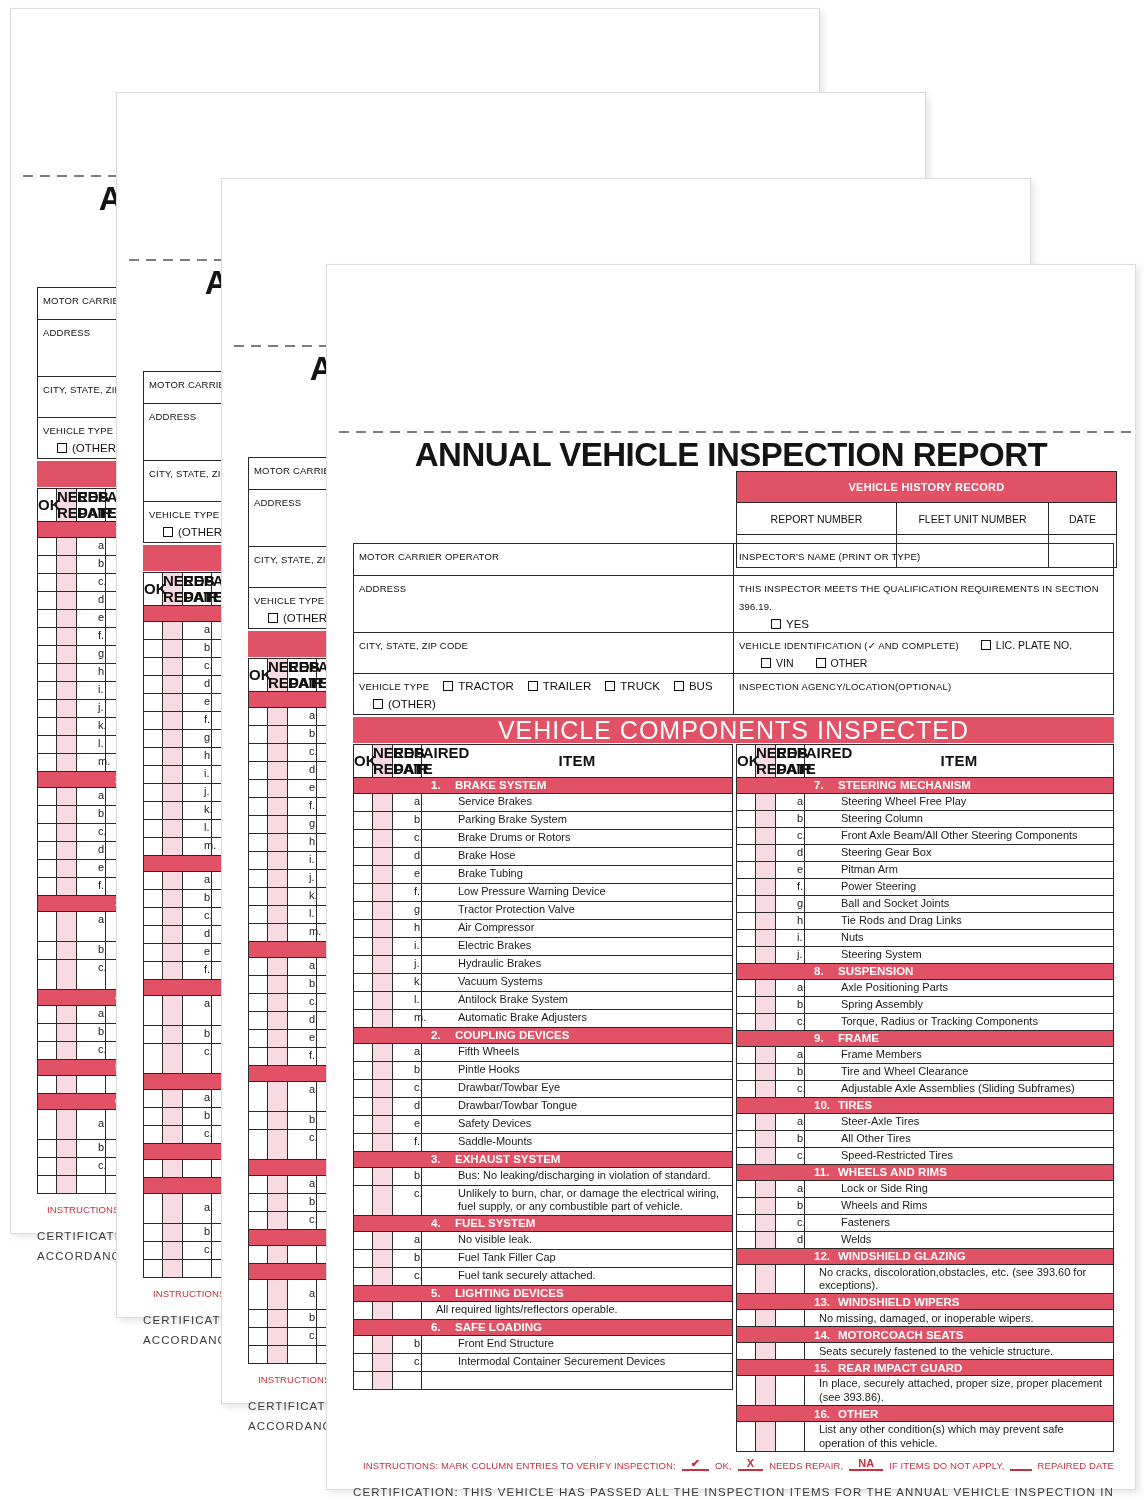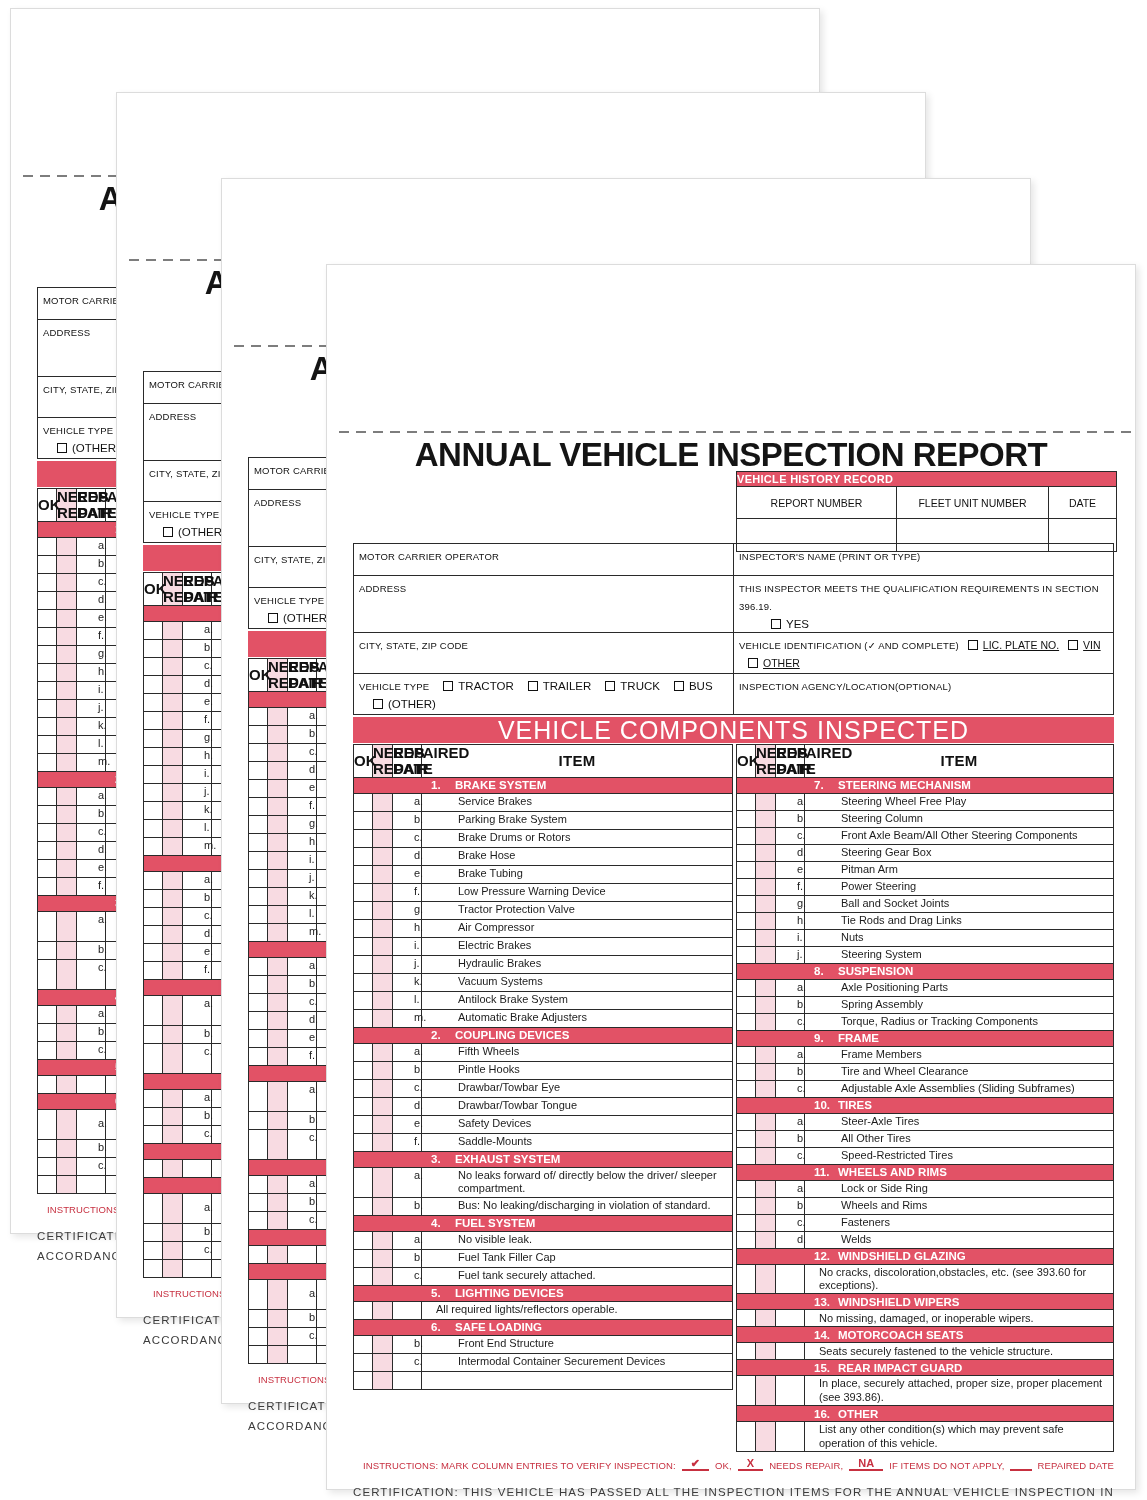--- a/index.html
+++ b/index.html
@@ -27,35 +27,35 @@
     position:absolute;left:12px;right:2px;top:166px;height:2px;
     background:repeating-linear-gradient(90deg,#7d7d7d 0 10px,transparent 10px 17px);
   }
   .title{
     position:absolute;top:171px;left:0;right:0;margin:0;text-align:center;
     font-size:33px;font-weight:bold;letter-spacing:-0.5px;color:#141414;white-space:nowrap;
   }
 
   table.vhr{position:absolute;top:206px;left:409px;width:380px;border-collapse:collapse;table-layout:fixed;}
   table.vhr td{border:1px solid var(--line);padding:0;}
-  td.vhr-head{background:var(--red);color:#fff;font-size:11px;font-weight:bold;height:15px;letter-spacing:.3px;}
+  td.vhr-head{background:var(--red);color:#fff;text-align:center;font-size:11px;font-weight:bold;height:31px;letter-spacing:.3px;}
   td.vhr-lab{text-align:center;font-size:10.5px;color:#111;height:32px;}
   tr.vhr-empty td{height:33px;}
 
   .flow{position:absolute;top:278px;left:26px;width:761px;}
 
   table.info{width:100%;border-collapse:collapse;table-layout:fixed;}
   table.info td{border:1px solid var(--line);vertical-align:top;padding:2px 5px;color:#111;}
   tr.ir1 td{height:32px;} tr.ir2 td{height:33px;} tr.ir3 td{height:28px;} tr.ir4 td{height:28px;}
   .flabel{font-size:9.5px;letter-spacing:.2px;color:#111;}
   .yes-row{margin:4px 0 0 12px;display:flex;align-items:center;gap:5px;font-size:11.5px;padding-left:20px;}
   .cbx{width:10px;height:10px;border:1.5px solid #111;display:inline-block;flex:none;background:#fff;}
   .opts{display:inline;}
   .opt{display:inline-flex;align-items:center;gap:5px;margin:0 0 0 14px;font-size:11.5px;white-space:nowrap;vertical-align:middle;}
-  .idrow .opt{font-size:10.5px;margin-left:9px;text-decoration:underline;}
+  .idrow .opt{font-size:10.5px;margin-left:22px;}
   .inline{display:inline;}
 
   .comp-band{
     background:var(--red);color:#ffffff;text-align:center;font-weight:normal;
     font-size:25px;height:26px;line-height:26px;margin-top:2px;letter-spacing:1px;
   }
 
   .cols{display:flex;gap:3px;margin-top:1px;align-items:flex-start;}
   table.check{border-collapse:collapse;table-layout:fixed;}
   .col-left{width:380px;} .col-right{width:378px;}
@@ -1919,31 +1919,31 @@
               </tr>
               <tr>
                 <td class="cb"></td>
                 <td class="cb pink"></td>
                 <td class="cb"></td>
                 <td class="item haspfx"><span class="pfx">f.</span>Saddle-Mounts</td>
               </tr>
               <tr class="band">
                 <td colspan="4"><span class="num">3.</span><span>EXHAUST SYSTEM</span></td>
               </tr>
+              <tr>
+                <td class="cb"></td>
+                <td class="cb pink"></td>
+                <td class="cb"></td>
+                <td class="item haspfx"><span class="pfx">b.</span>Bus: No leaking/discharging in violation of standard.</td>
+              </tr>
               <tr class="tall">
                 <td class="cb"></td>
                 <td class="cb pink"></td>
                 <td class="cb"></td>
-                <td class="item haspfx"><span class="pfx">a.</span>No leaks forward of/ directly below the driver/ sleeper compartment.</td>
-              </tr>
-              <tr>
-                <td class="cb"></td>
-                <td class="cb pink"></td>
-                <td class="cb"></td>
-                <td class="item haspfx"><span class="pfx">b.</span>Bus: No leaking/discharging in violation of standard.</td>
+                <td class="item haspfx"><span class="pfx">c.</span>Unlikely to burn, char, or damage the electrical wiring, fuel supply, or any combustible part of vehicle.</td>
               </tr>
               <tr class="band">
                 <td colspan="4"><span class="num">4.</span><span>FUEL SYSTEM</span></td>
               </tr>
               <tr>
                 <td class="cb"></td>
                 <td class="cb pink"></td>
                 <td class="cb"></td>
                 <td class="item haspfx"><span class="pfx">a.</span>No visible leak.</td>
               </tr>

